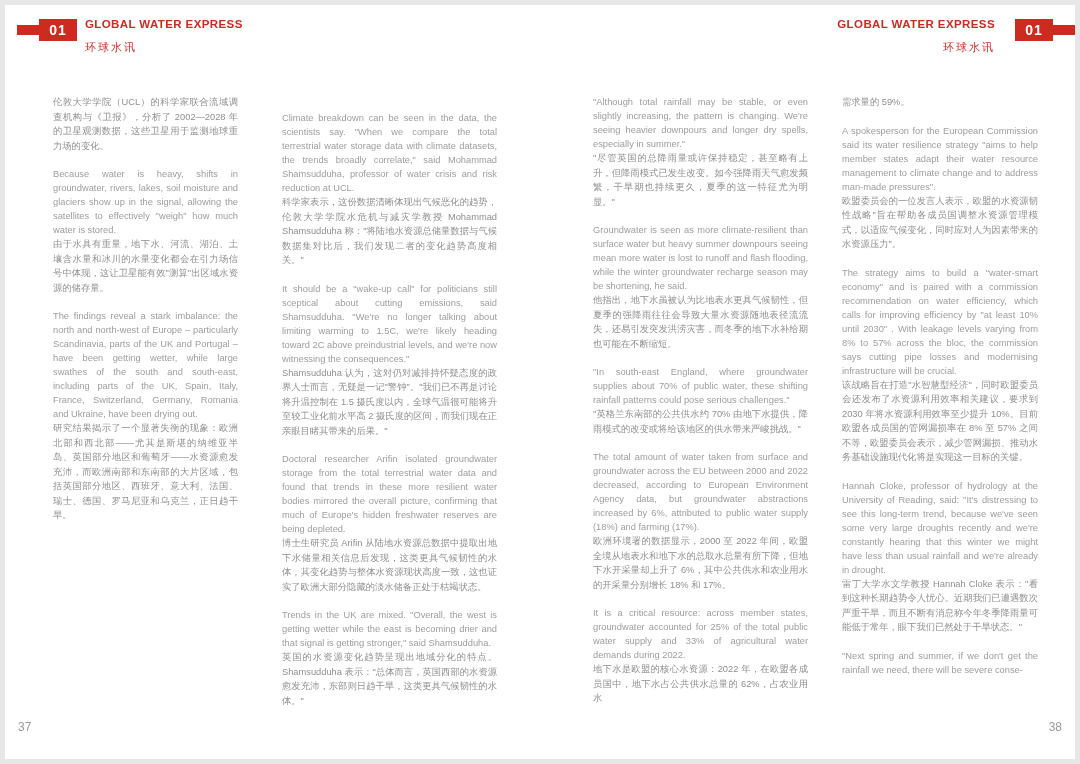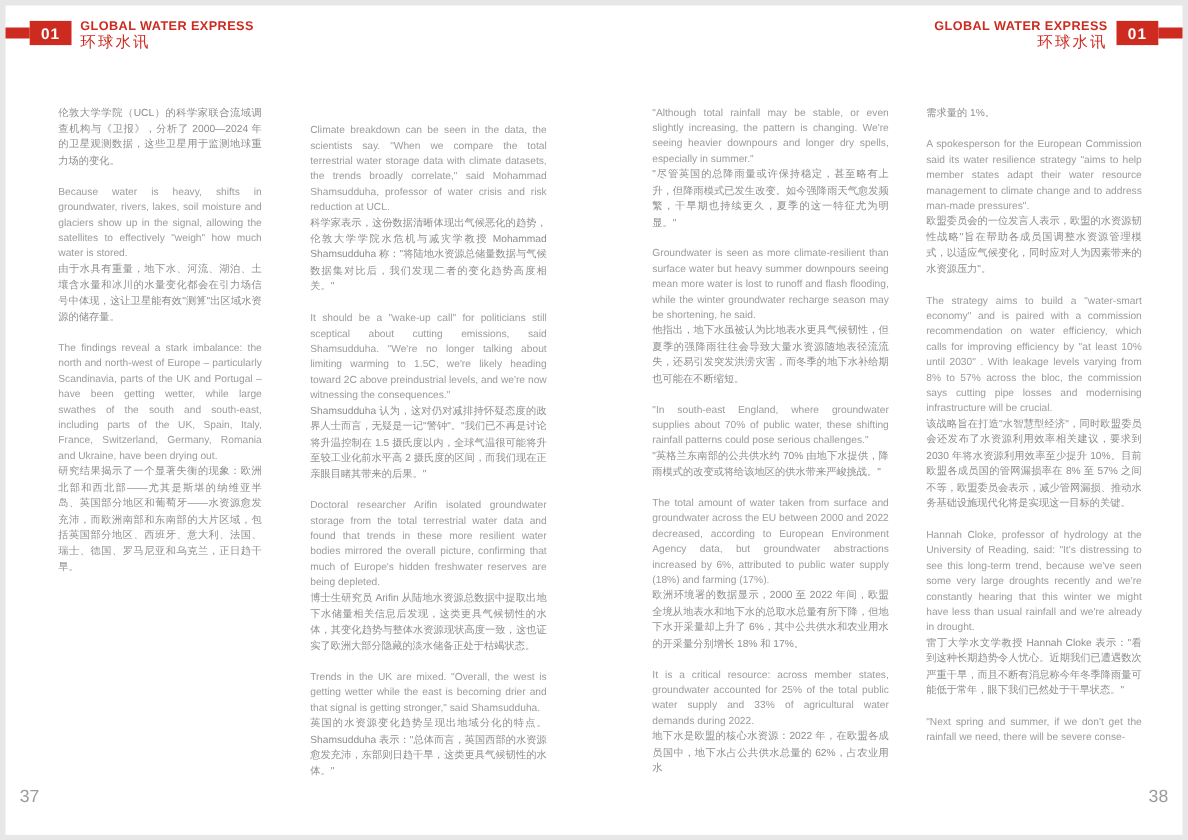--- a/index.html
+++ b/index.html
@@ -10,37 +10,37 @@
     overflow:hidden;
   }
   .page{
     position:absolute;left:5px;top:5px;right:5px;bottom:5px;
     background:#ffffff;
   }
   
   .hdr{position:absolute;top:14px;display:flex;align-items:flex-start;}
   .hdr-left{left:0;}
   .hdr-right{right:0;flex-direction:row-reverse;}
-  .issue-block{display:flex;align-items:center;height:22px;}
+  .issue-block{display:flex;align-items:center;height:22px;margin-left:12px;}
   .hdr-right .issue-block{flex-direction:row-reverse;}
   .bleed-bar{width:22px;height:10px;background:var(--red);}
   .issue-box{
     width:38px;height:22px;background:var(--red);
     color:#fff;font-weight:bold;font-size:14px;
     display:flex;align-items:center;justify-content:center;
     letter-spacing:1px;
   }
   .title-block{margin:0 8px;line-height:1;}
   .hdr-right .title-block{text-align:right;}
   .mag-title{
     color:var(--red);font-weight:bold;font-size:11.5px;
     letter-spacing:0.4px;white-space:nowrap;
   }
   .mag-subtitle{
-    color:var(--red);font-size:14px;letter-spacing:2px;margin-top:0;
+    color:var(--red);font-size:11px;letter-spacing:2px;margin-top:12px;font-family:Liberation Mono, monospace;
   }
   .hdr-right .mag-subtitle{letter-spacing:2px;}
   
   .col{
     position:absolute;top:90px;
     text-align:justify;
   }
   .col-1{left:48px;width:185px;}
   .col-2{left:277px;width:215px;margin-top:16px;}
   .col-3{left:588px;width:215px;}
@@ -49,21 +49,21 @@
   .para p{margin:0;}
   .en{
     color:#9d9d9d;font-size:9.3px;line-height:14px;
   }
   .zh{
     color:#8f8f8f;font-size:9.3px;line-height:14.5px;
     font-family:"Liberation Sans","DejaVu Sans",sans-serif;
   }
   
   .pageno{
-    position:absolute;bottom:25px;color:#9a9a9a;font-size:16px;
+    position:absolute;bottom:25px;color:#9a9a9a;font-size:12px;
   }
   .pageno-left{left:13px;}
   .pageno-right{right:13px;}
 </style>
 </head>
 <body>
 
 <div class="page" style="--red:#cd2a20;">
 
   <div class="hdr hdr-left">
@@ -83,21 +83,21 @@
       <div class="issue-box">01</div>
     </div>
     <div class="title-block">
       <div class="mag-title">GLOBAL WATER EXPRESS</div>
       <div class="mag-subtitle">环球水讯</div>
     </div>
   </div>
 
   <div class="col col-1">
       <div class="para">
-        <p class="zh">伦敦大学学院（UCL）的科学家联合流域调查机构与《卫报》，分析了 2000—2024 年的卫星观测数据，这些卫星用于监测地球重力场的变化。</p>
+        <p class="zh">伦敦大学学院（UCL）的科学家联合流域调查机构与《卫报》，分析了 2002—2028 年的卫星观测数据，这些卫星用于监测地球重力场的变化。</p>
       </div>
       <div class="para">
         <p class="en">Because water is heavy, shifts in groundwater, rivers, lakes, soil moisture and glaciers show up in the signal, allowing the satellites to effectively "weigh" how much water is stored.</p>
         <p class="zh">由于水具有重量，地下水、河流、湖泊、土壤含水量和冰川的水量变化都会在引力场信号中体现，这让卫星能有效"测算"出区域水资源的储存量。</p>
       </div>
       <div class="para">
         <p class="en">The findings reveal a stark imbalance: the north and north-west of Europe – particularly Scandinavia, parts of the UK and Portugal – have been getting wetter, while large swathes of the south and south-east, including parts of the UK, Spain, Italy, France, Switzerland, Germany, Romania and Ukraine, have been drying out.</p>
         <p class="zh">研究结果揭示了一个显著失衡的现象：欧洲北部和西北部——尤其是斯堪的纳维亚半岛、英国部分地区和葡萄牙——水资源愈发充沛，而欧洲南部和东南部的大片区域，包括英国部分地区、西班牙、意大利、法国、瑞士、德国、罗马尼亚和乌克兰，正日趋干旱。</p>
       </div>
     </div>
@@ -136,21 +136,21 @@
         <p class="en">The total amount of water taken from surface and groundwater across the EU between 2000 and 2022 decreased, according to European Environment Agency data, but groundwater abstractions increased by 6%, attributed to public water supply (18%) and farming (17%).</p>
         <p class="zh">欧洲环境署的数据显示，2000 至 2022 年间，欧盟全境从地表水和地下水的总取水总量有所下降，但地下水开采量却上升了 6%，其中公共供水和农业用水的开采量分别增长 18% 和 17%。</p>
       </div>
       <div class="para">
         <p class="en">It is a critical resource: across member states, groundwater accounted for 25% of the total public water supply and 33% of agricultural water demands during 2022.</p>
         <p class="zh">地下水是欧盟的核心水资源：2022 年，在欧盟各成员国中，地下水占公共供水总量的 62%，占农业用水</p>
       </div>
     </div>
   <div class="col col-4">
       <div class="para">
-        <p class="zh">需求量的 1%。</p>
+        <p class="zh">需求量的 59%。</p>
       </div>
       <div class="para">
         <p class="en">A spokesperson for the European Commission said its water resilience strategy "aims to help member states adapt their water resource management to climate change and to address man-made pressures".</p>
         <p class="zh">欧盟委员会的一位发言人表示，欧盟的水资源韧性战略"旨在帮助各成员国调整水资源管理模式，以适应气候变化，同时应对人为因素带来的水资源压力"。</p>
       </div>
       <div class="para">
         <p class="en">The strategy aims to build a "water-smart economy" and is paired with a commission recommendation on water efficiency, which calls for improving efficiency by "at least 10% until 2030" . With leakage levels varying from 8% to 57% across the bloc, the commission says cutting pipe losses and modernising infrastructure will be crucial.</p>
         <p class="zh">该战略旨在打造"水智慧型经济"，同时欧盟委员会还发布了水资源利用效率相关建议，要求到 2030 年将水资源利用效率至少提升 10%。目前欧盟各成员国的管网漏损率在 8% 至 57% 之间不等，欧盟委员会表示，减少管网漏损、推动水务基础设施现代化将是实现这一目标的关键。</p>
       </div>
       <div class="para">

